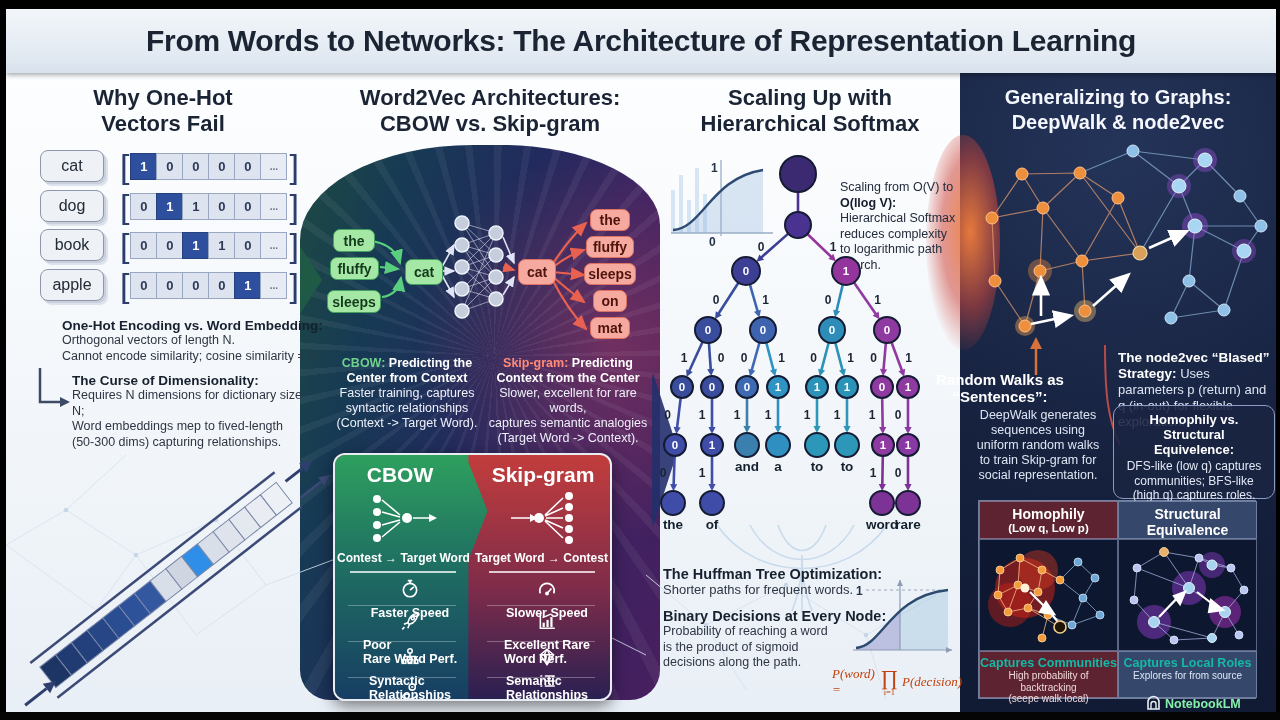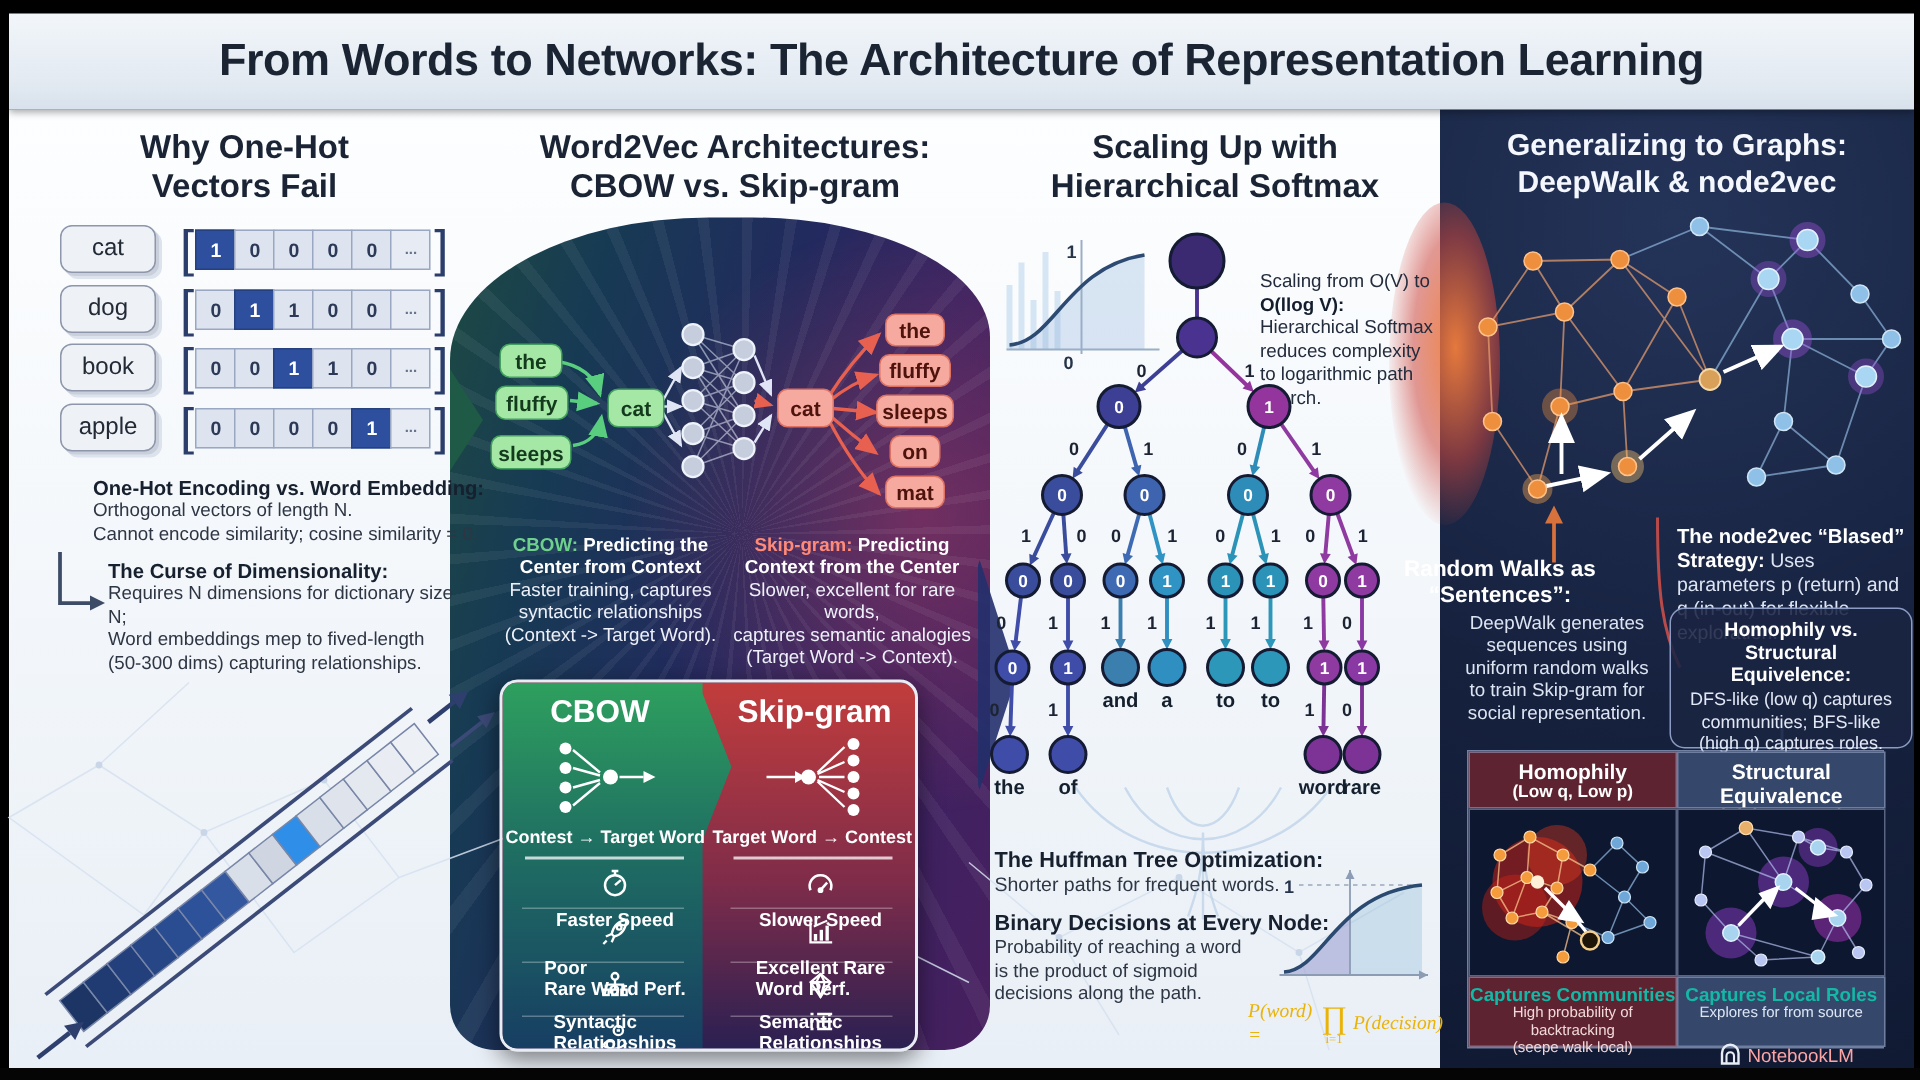--- a/index.html
+++ b/index.html
@@ -63,21 +63,21 @@
     filter:drop-shadow(2px 0 0 rgba(255,255,255,.75));}
   .card-h{position:absolute;top:8px;width:130px;text-align:center;color:#fff;font-weight:bold;font-size:21px;}
   .flowlab{position:absolute;top:96px;width:137px;text-align:center;color:#fff;font-weight:bold;font-size:12px;}
   .flow-hr{position:absolute;top:116px;width:106px;height:2px;background:rgba(255,255,255,.75);}
   .crow{position:absolute;width:126px;display:flex;align-items:center;gap:7px;color:#fff;flex-direction:column;}
   .crow .txt{font-size:12.5px;font-weight:bold;line-height:14px;}
   .crow-hr{position:absolute;width:108px;height:1px;background:rgba(255,255,255,.3);}
   
   .p3-note{width:118px;font-size:12.5px;line-height:15.5px;color:#232c3c;z-index:4;}
   .p3-note b{color:#141d2c;}
-  .formula{display:flex;align-items:center;justify-content:center;gap:4px;color:#eab308;
+  .formula{display:flex;align-items:center;justify-content:center;gap:4px;color:#c2410c;
     font-family:"Liberation Serif",serif;font-style:italic;font-size:13px;z-index:4;}
   .formula .prod{display:flex;flex-direction:column;align-items:center;font-style:normal;line-height:1;}
   .formula .prod .pi{font-size:21px;}
   .formula .prod .sub{font-size:8.5px;margin-top:-1px;}
   
   .p4-title{font-weight:bold;color:#fff;z-index:5;}
   .p4-body{color:#dde4f2;z-index:5;}
   .equiv-box{left:1113px;top:405px;width:152px;height:80px;border:1.5px solid #8c9bc4;border-radius:10px;
     background:rgba(26,36,66,.88);z-index:5;padding:6px 4px;text-align:center;}
   .equiv-box .bt{font-weight:bold;font-size:13px;line-height:15px;color:#fff;}
@@ -85,21 +85,21 @@
   .cmp{left:978px;top:500px;width:276px;height:197px;z-index:5;border:1px solid rgba(165,180,215,.65);
     display:grid;grid-template-columns:1fr 1fr;grid-template-rows:38px 112px 47px;}
   .cmp>div{border:.5px solid rgba(165,180,215,.5);}
   .hd-red{background:#5d2330;} .hd-blue{background:#35486b;}
   .cell-dark{background:#0e1730;}
   .cmp .hline1{color:#fff;font-weight:bold;font-size:14px;line-height:16px;text-align:center;padding-top:4px;}
   .cmp .hline2{color:#fff;font-weight:bold;font-size:11.5px;text-align:center;}
   .cmp .fline1{color:#14b8a6;font-weight:bold;font-size:12.5px;text-align:center;padding-top:4px;}
   .cmp .fline2{color:#f2d9d9;font-size:10px;line-height:11.5px;text-align:center;}
   .logo-row{left:1146px;top:696px;width:126px;height:15px;display:flex;align-items:center;gap:4px;z-index:7;}
-  .logo-txt{color:#fca5a5;font-size:12.5px;font-weight:400;}
+  .logo-txt{color:#86efac;font-size:12.5px;font-weight:700;}
   svg{overflow:visible;}
   svg text{font-family:"Liberation Sans",sans-serif;}
 </style>
 </head>
 <body>
 
 <div class="stage">
 
   <div class="abs bg-light"></div>
   <div class="abs p4-bg"></div>

